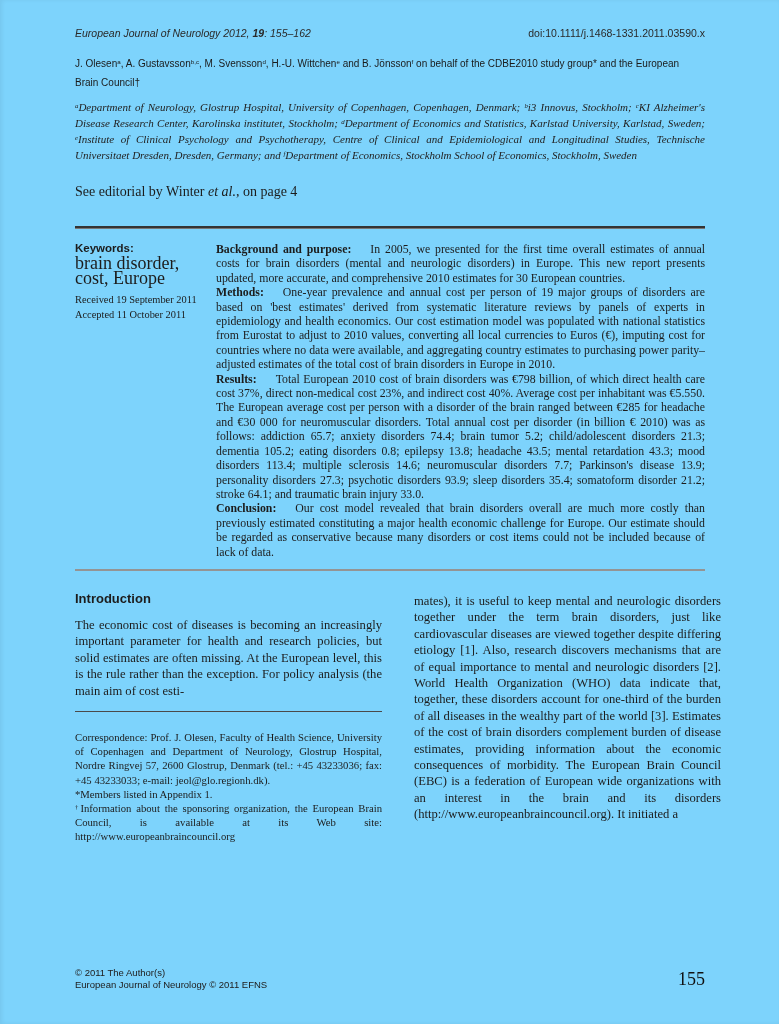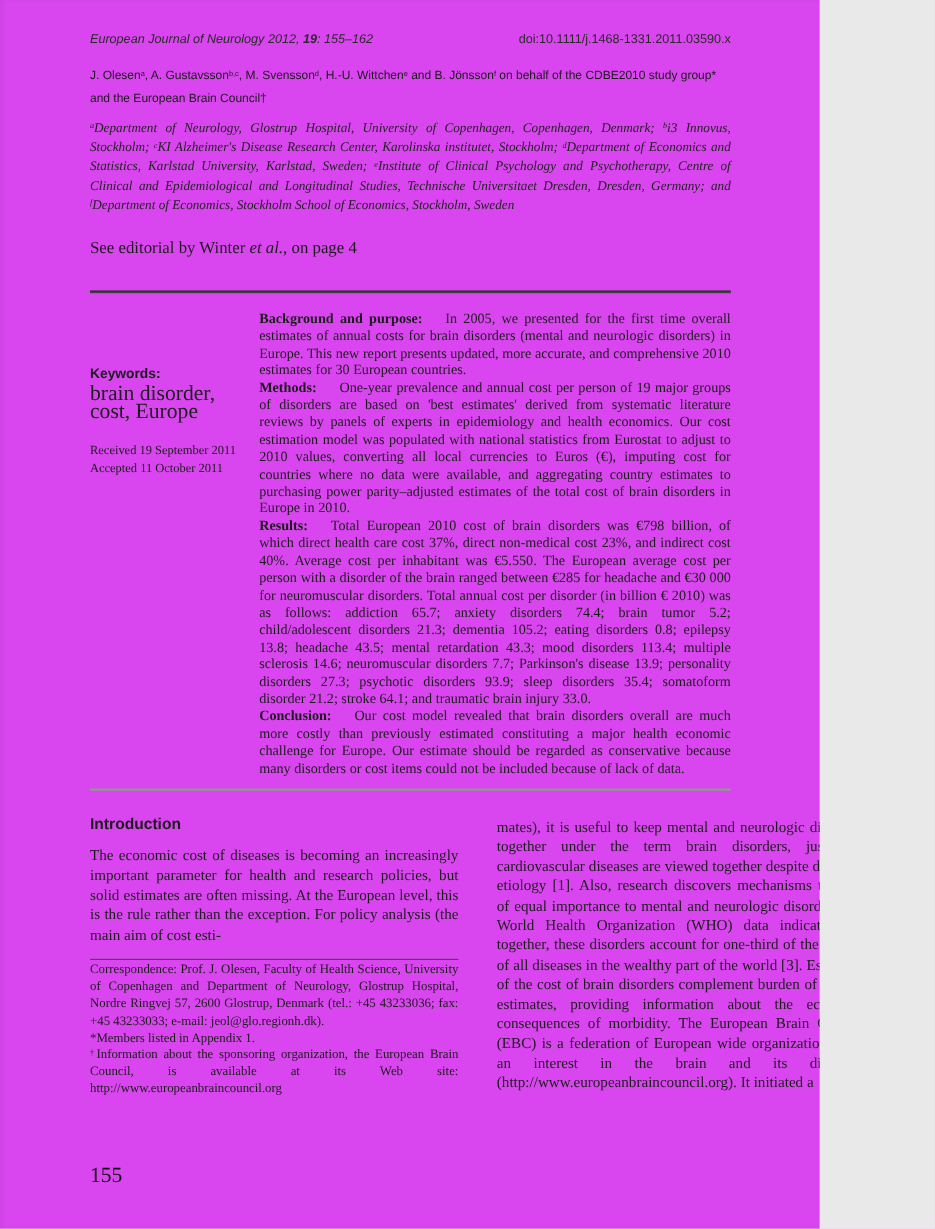--- a/index.html
+++ b/index.html
@@ -1,20 +1,20 @@
 <!DOCTYPE html>
 <html><head>
 <meta charset="utf-8">
 <style>
   * { margin: 0; padding: 0; box-sizing: border-box; }
   html, body { background: #e9e9e9; }
   .page {
     position: relative;
-    width: 683px; height: 1024px;
-    background: #d946ef;
+    width: 779px; height: 1024px;
+    background: #7dd3fc;
     color: #1c1c1c;
     overflow: hidden;
     font-family: "Liberation Serif", serif;
     box-shadow: inset 2px 0 4px rgba(0,0,0,0.06);
   }
   .content { padding: 27px 74px 0 75px; }
 
   
   .jhead { display: flex; justify-content: space-between; align-items: baseline;
            font-family: "Liberation Sans", sans-serif; font-size: 10.5px; color: #2a2a2a; }
@@ -31,34 +31,34 @@
   .editorial { margin-top: 21px; font-size: 14px; }
 
   sup { font-size: 0.62em; line-height: 0; position: relative; top: -0.45em; vertical-align: baseline; }
 
   .rule-dark { margin-top: 26px; height: 3px; background: #343434; border-bottom: 1px solid #777; }
   .rule-gray { height: 2px; background: #949494; }
 
   
   .abstract-wrap { display: flex; padding: 13px 0 10px 0; }
   .side { width: 132px; flex: 0 0 132px; margin-right: 9px; }
-  .side .kw-label { font-family: "Liberation Sans", sans-serif; font-weight: bold; font-size: 11.5px; margin-top: 48px; }
+  .side .kw-label { font-family: "Liberation Sans", sans-serif; font-weight: bold; font-size: 11.5px; }
   .side .kw-text { font-size: 18px; line-height: 15px; margin-top: 2px; }
-  .side .dates { margin-top: 18px; font-size: 10.4px; line-height: 15px; white-space: nowrap; }
+  .side .dates { margin-top: 6px; font-size: 10.4px; line-height: 15px; white-space: nowrap; }
   .abs-col { flex: 1 1 auto; }
   .abs-col p { font-size: 11.8px; line-height: 14.4px; text-align: justify; }
   .abs-label { padding-right: 19px; }
 
   
   .body-cols { display: flex; margin-top: 16px; column-gap: 32px; }
   .col { width: 307px; flex: 0 0 307px; }
   .h-intro { font-family: "Liberation Sans", sans-serif; font-weight: bold; font-size: 13px; margin-top: 4px; }
   .body-p { margin-top: 11px; font-size: 12.6px; line-height: 16.4px; text-align: justify; }
   .fn-rule { margin-top: 12px; border-top: 1px solid #4a4a4a; width: 100%; }
-  .footnotes { margin-top: 1px; font-size: 10.7px; line-height: 14.2px; text-align: justify; }
+  .footnotes { margin-top: 18px; font-size: 10.7px; line-height: 14.2px; text-align: justify; }
   .footnotes p { margin: 0; }
 
   
   .pfoot { position: absolute; left: 75px; right: 74px; bottom: 34px;
            display: flex; justify-content: space-between; align-items: flex-end; }
   .pfoot .copy { font-family: "Liberation Sans", sans-serif; font-size: 9.5px; line-height: 11.5px; color: #202020; }
   .pfoot .pno { font-size: 18px; color: #111; }
 </style>
 </head>
 <body>
@@ -111,15 +111,19 @@
         </div>
       </div>
       <div class="col">
         <p class="body-p" style="margin-top:6px;">mates), it is useful to keep mental and neurologic disorders together under the term brain disorders, just like cardiovascular diseases are viewed together despite differing etiology [1]. Also, research discovers mechanisms that are of equal importance to mental and neurologic disorders [2]. World Health Organization (WHO) data indicate that, together, these disorders account for one-third of the burden of all diseases in the wealthy part of the world [3]. Estimates of the cost of brain disorders complement burden of disease estimates, providing information about the economic consequences of morbidity. The European Brain Council (EBC) is a federation of European wide organizations with an interest in the brain and its disorders (http://www.europeanbraincouncil.org). It initiated a</p>
       </div>
     </div>
 
   </div>
 
   <div class="pfoot">
+    <div class="copy">
+      <div>© 2011 The Author(s)</div>
+      <div>European Journal of Neurology © 2011 EFNS</div>
+    </div>
     <div class="pno">155</div>
   </div>
 </div>
 
 </body></html>

